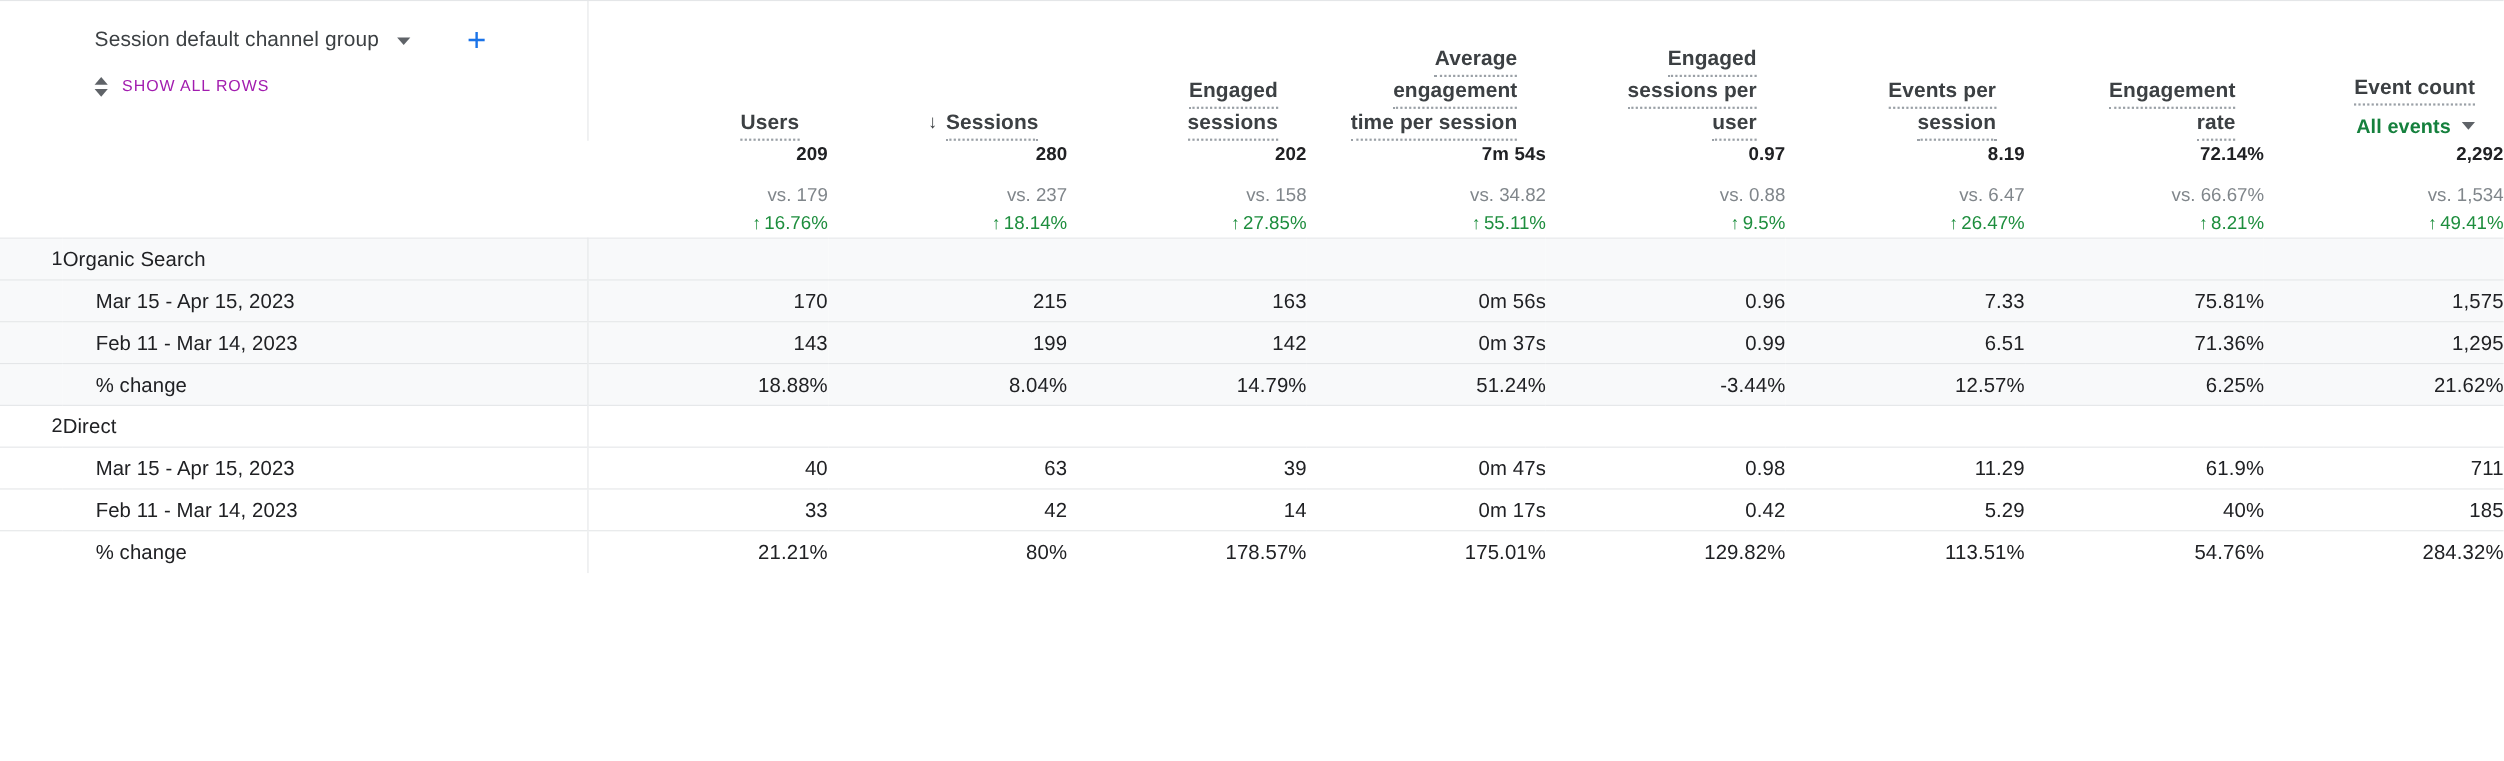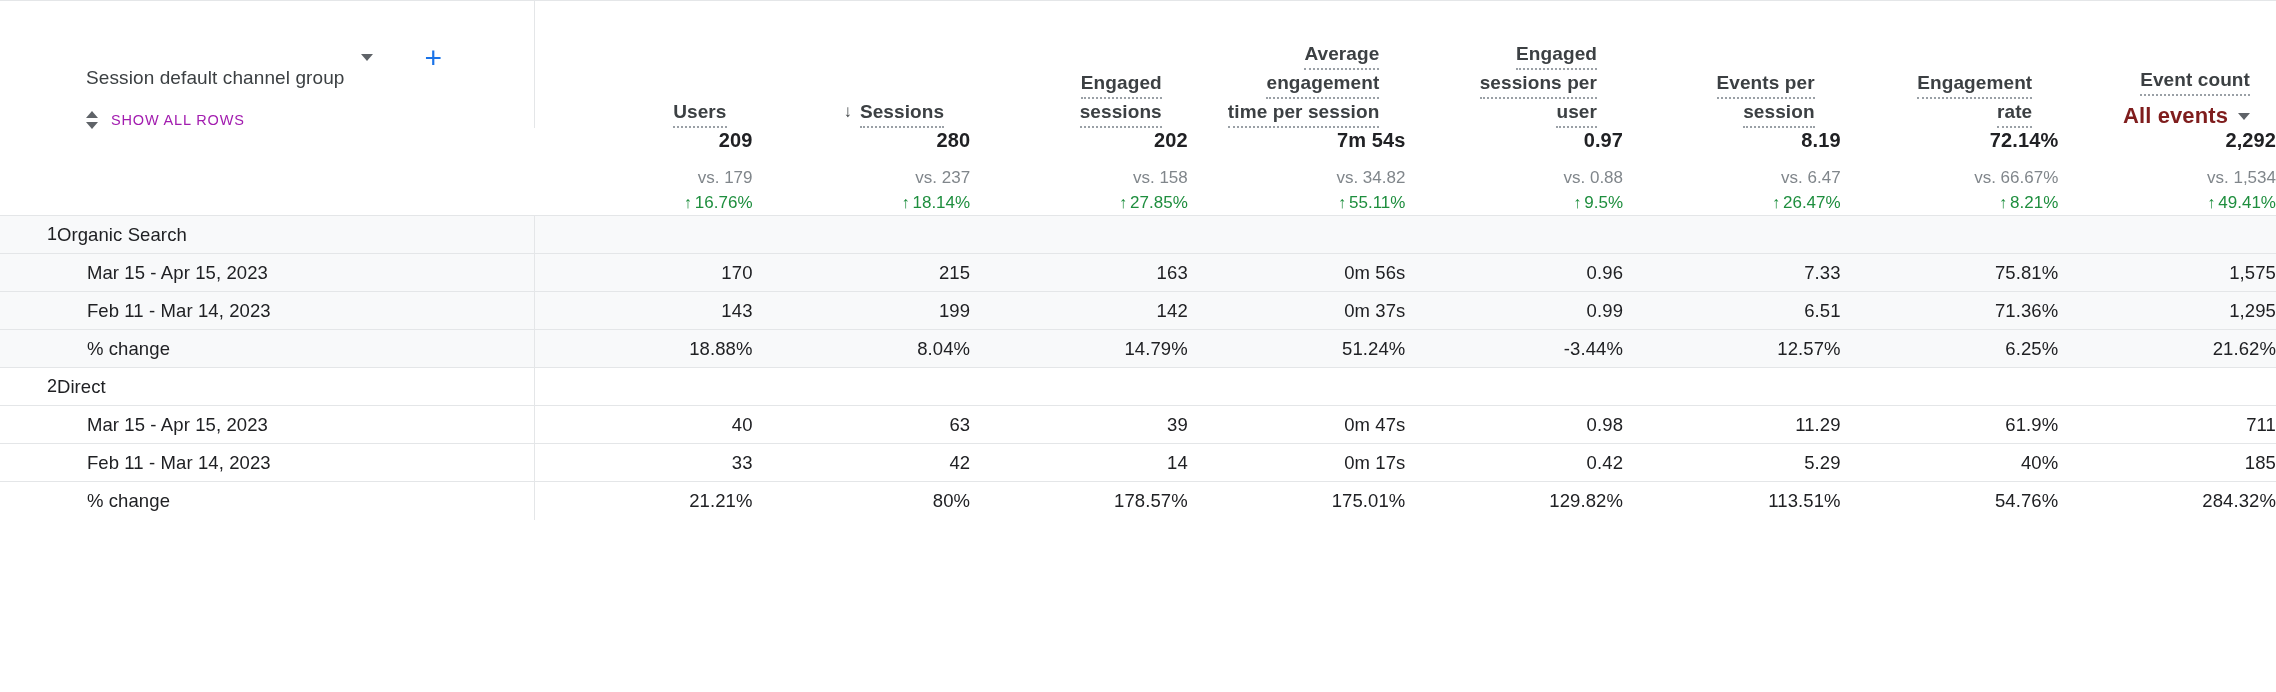--- a/index.html
+++ b/index.html
@@ -58,21 +58,20 @@
   .dim-title-row {
     display: flex;
     align-items: center;
     gap: 14px;
     white-space: nowrap;
   }
   .dim-title {
     font-size: 19px;
     color: #3c4043;
     letter-spacing: .1px;
-    margin-top: 41px;
   }
   .caret-down {
     width: 0; height: 0;
     border-left: 6px solid transparent;
     border-right: 6px solid transparent;
     border-top: 7px solid #5f6368;
     display: inline-block;
     margin-left: 2px;
   }
   .plus-btn {
@@ -139,22 +138,22 @@
     width: 14px;
     text-align: center;
     font-size: 17px;
     color: #3c4043;
     margin-right: 5px;
     vertical-align: 1px;
   }
   .all-events {
     display: block;
     margin-top: 7px;
-    font-size: 22px;
-    color: #7f1d1d;
+    font-size: 18px;
+    color: #15803d;
     white-space: nowrap;
   }
   .all-events .caret-down {
     border-top-color: #5f6368;
     margin-left: 10px;
     vertical-align: 3px;
   }
 
   
   .sum-row td {
@@ -166,21 +165,21 @@
     border-right: 1px solid #e4e6e8;
     height: 82px;
   }
   .sum-cell {
     text-align: right;
     padding: 0 26px 0 12px;
     height: 82px;
     box-sizing: border-box;
   }
   .sum-value {
-    font-size: 20px;
+    font-size: 17px;
     font-weight: 700;
     color: #202124;
     line-height: 24px;
     letter-spacing: .1px;
   }
   .sum-vs {
     font-size: 17px;
     color: #80868b;
     line-height: 24px;
     margin-top: 14px;

